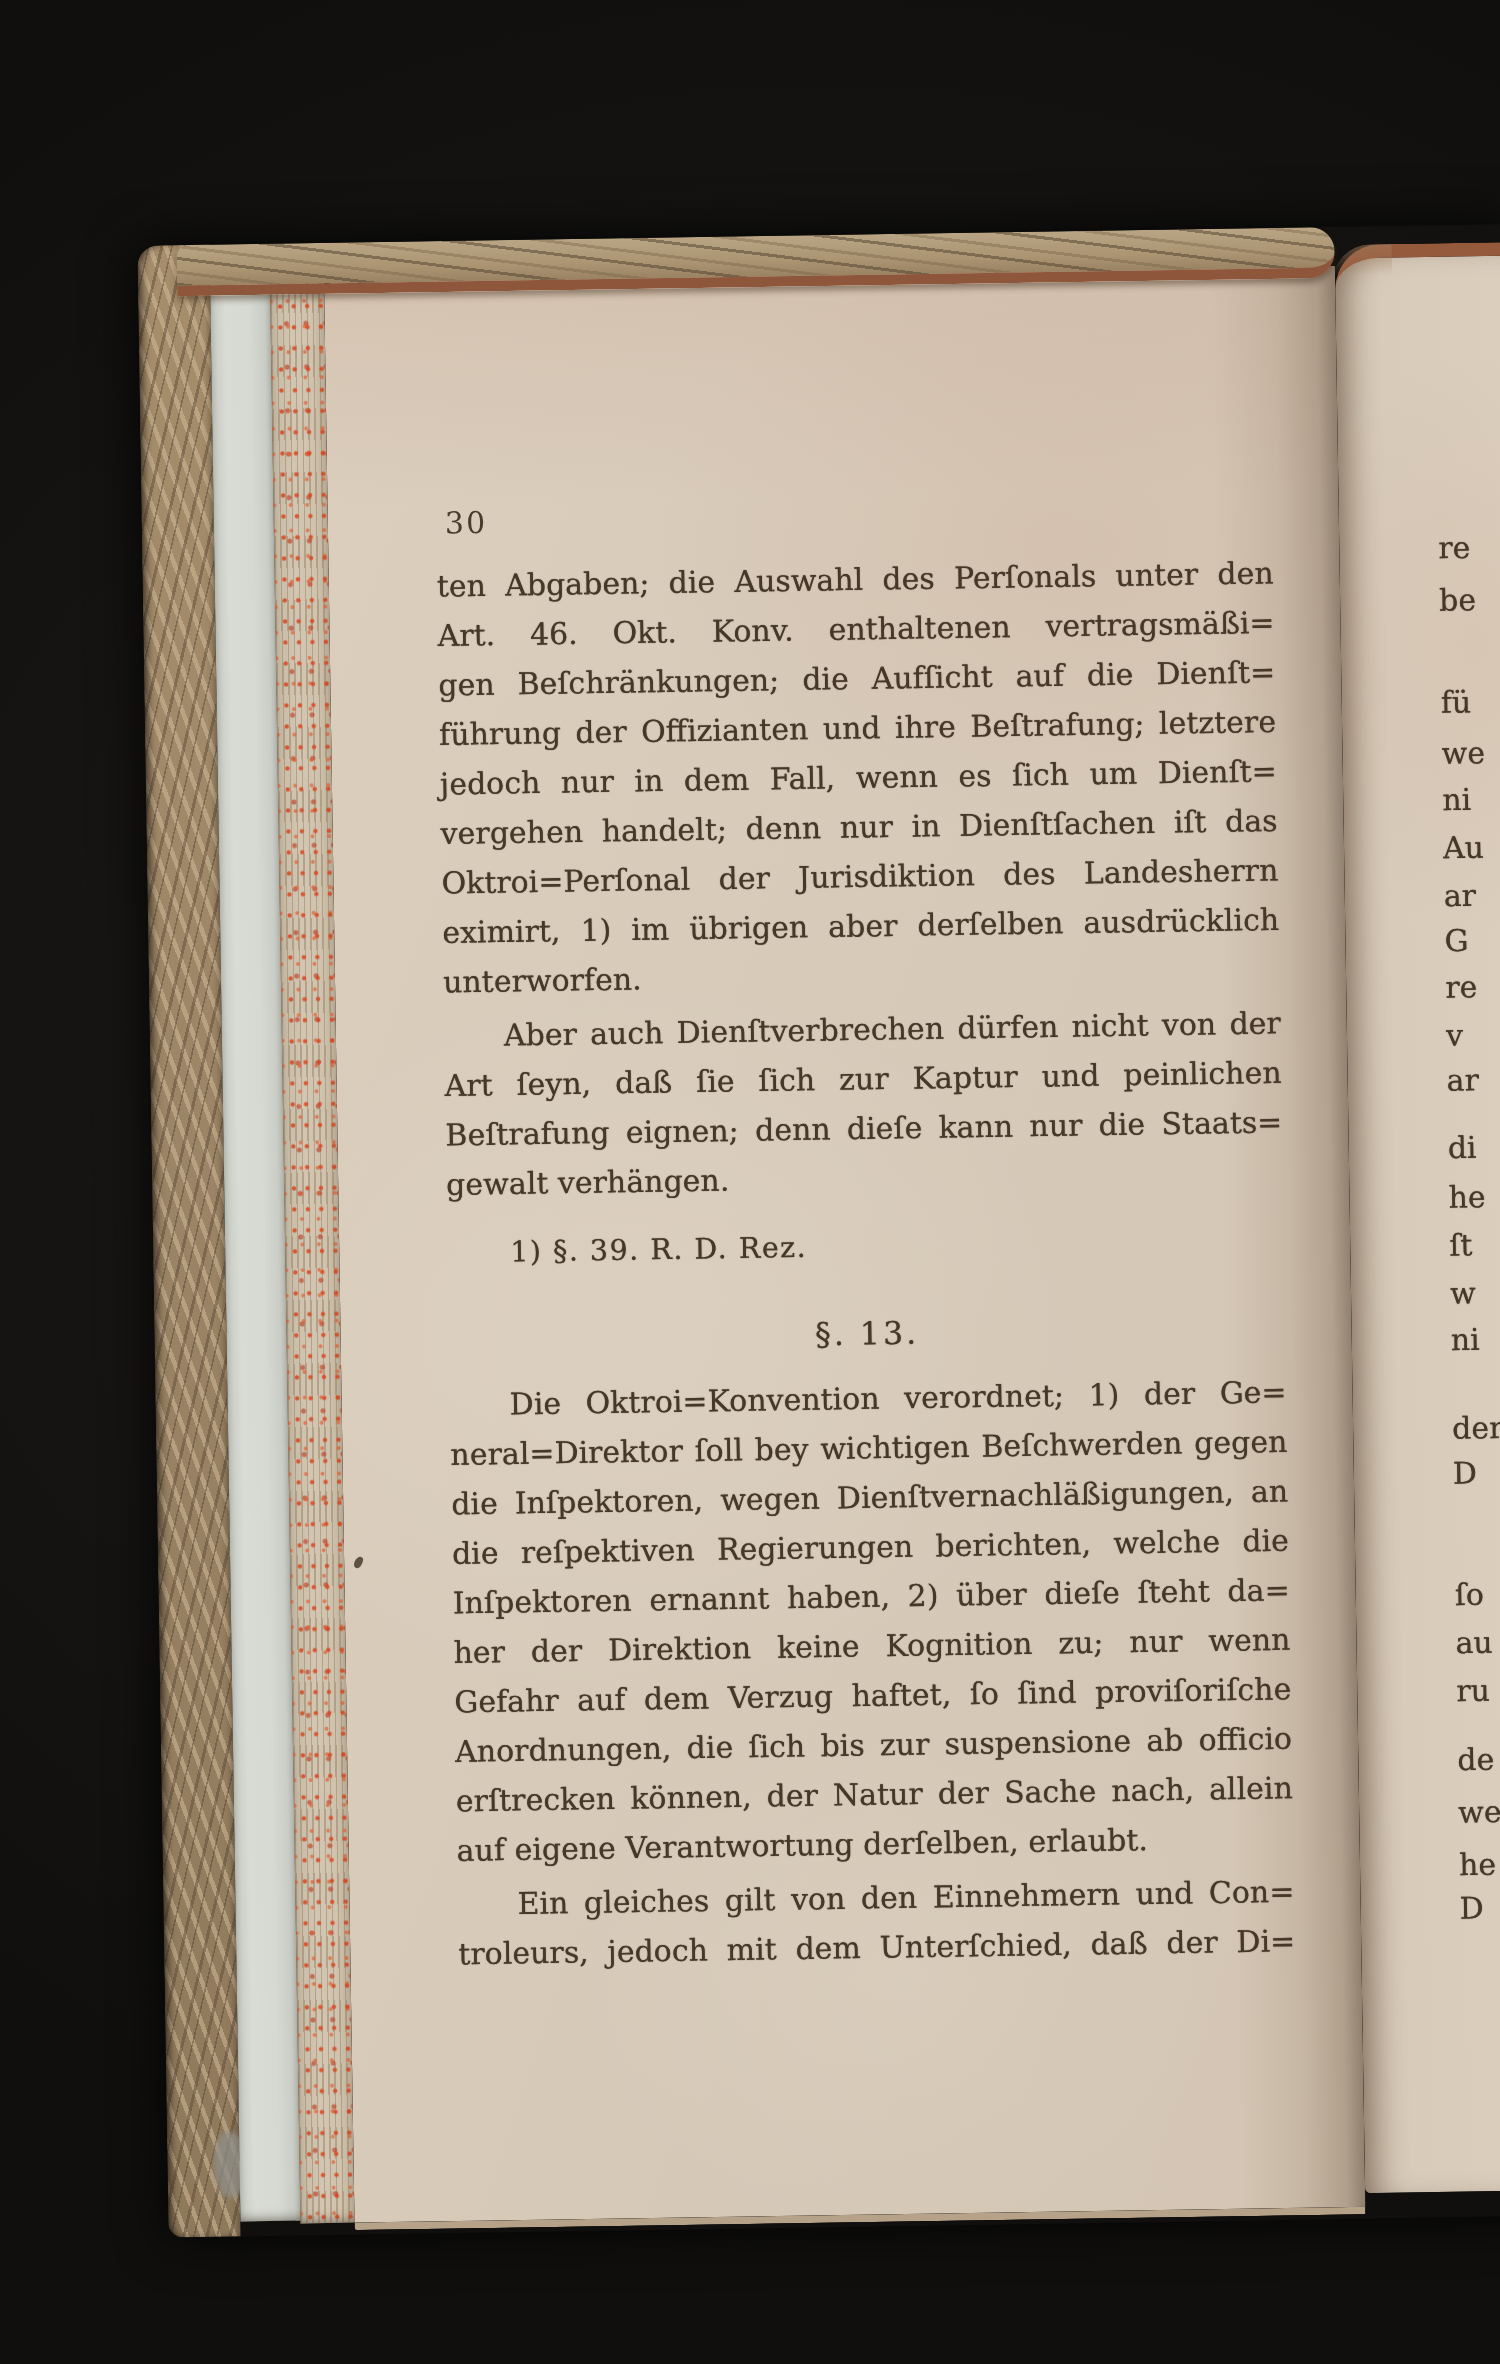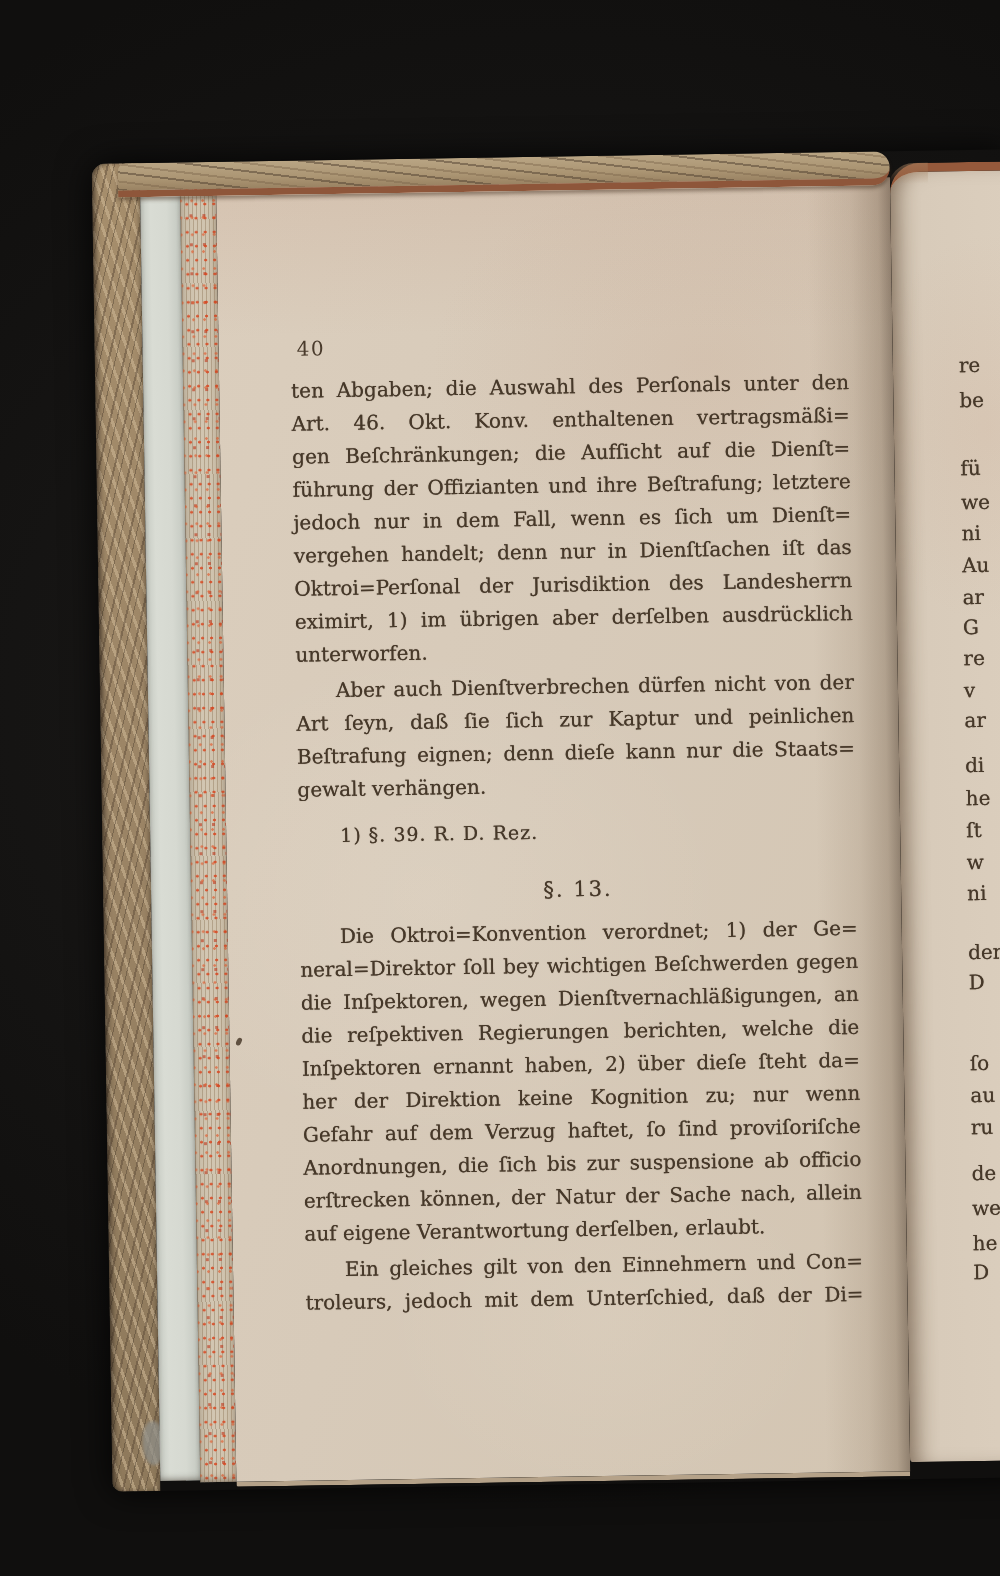--- a/index.html
+++ b/index.html
@@ -132,21 +132,21 @@
   <div class="book">
     <div class="cover-edge">
       <div class="cover-smudge"></div>
     </div>
     <div class="endpaper"></div>
     <div class="fore-edge"></div>
     <div class="main-page">
       <div class="top-blush"></div>
       <div class="gutter-shade"></div>
     </div>
-    <div class="page-number">40</div>
+    <div class="page-number">30</div>
     <div class="text-block">
         <div class="para">
           <div class="line">ten Abgaben; die Auswahl des Perſonals unter den</div>
           <div class="line">Art. 46. Okt. Konv. enthaltenen vertragsmäßi=</div>
           <div class="line">gen Beſchränkungen; die Aufſicht auf die Dienſt=</div>
           <div class="line">führung der Offizianten und ihre Beſtrafung; letztere</div>
           <div class="line">jedoch nur in dem Fall, wenn es ſich um Dienſt=</div>
           <div class="line">vergehen handelt; denn nur in Dienſtſachen iſt das</div>
           <div class="line">Oktroi=Perſonal der Jurisdiktion des Landesherrn</div>
           <div class="line">eximirt, 1) im übrigen aber derſelben ausdrücklich</div>

